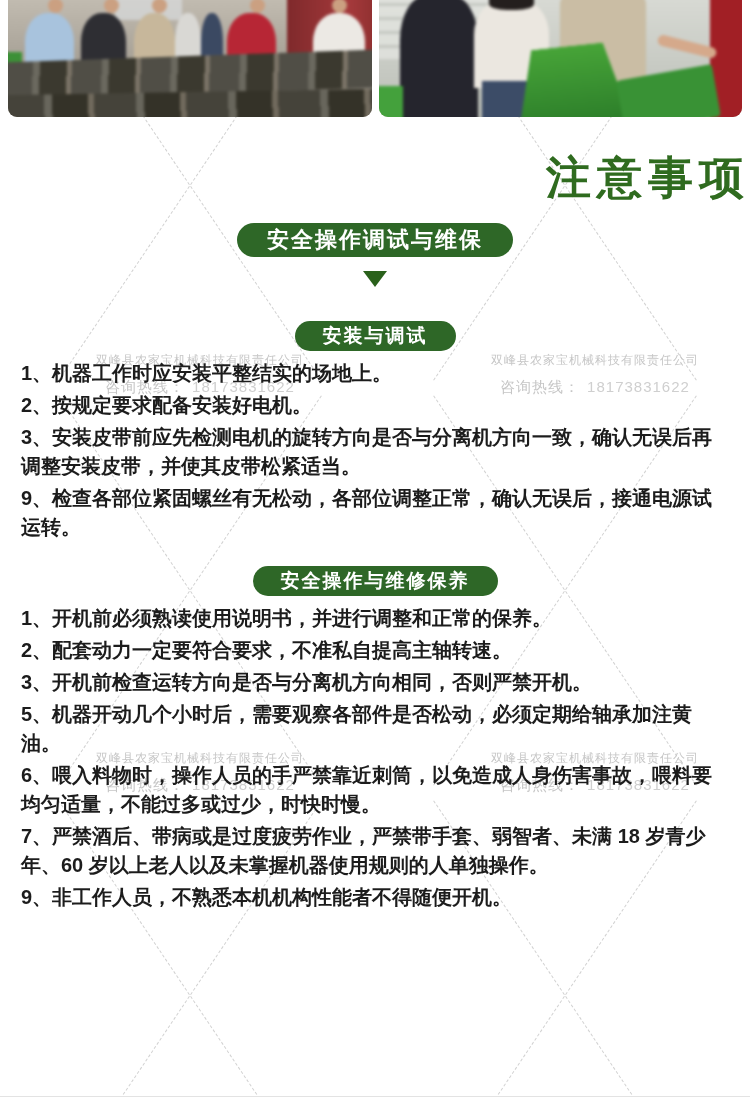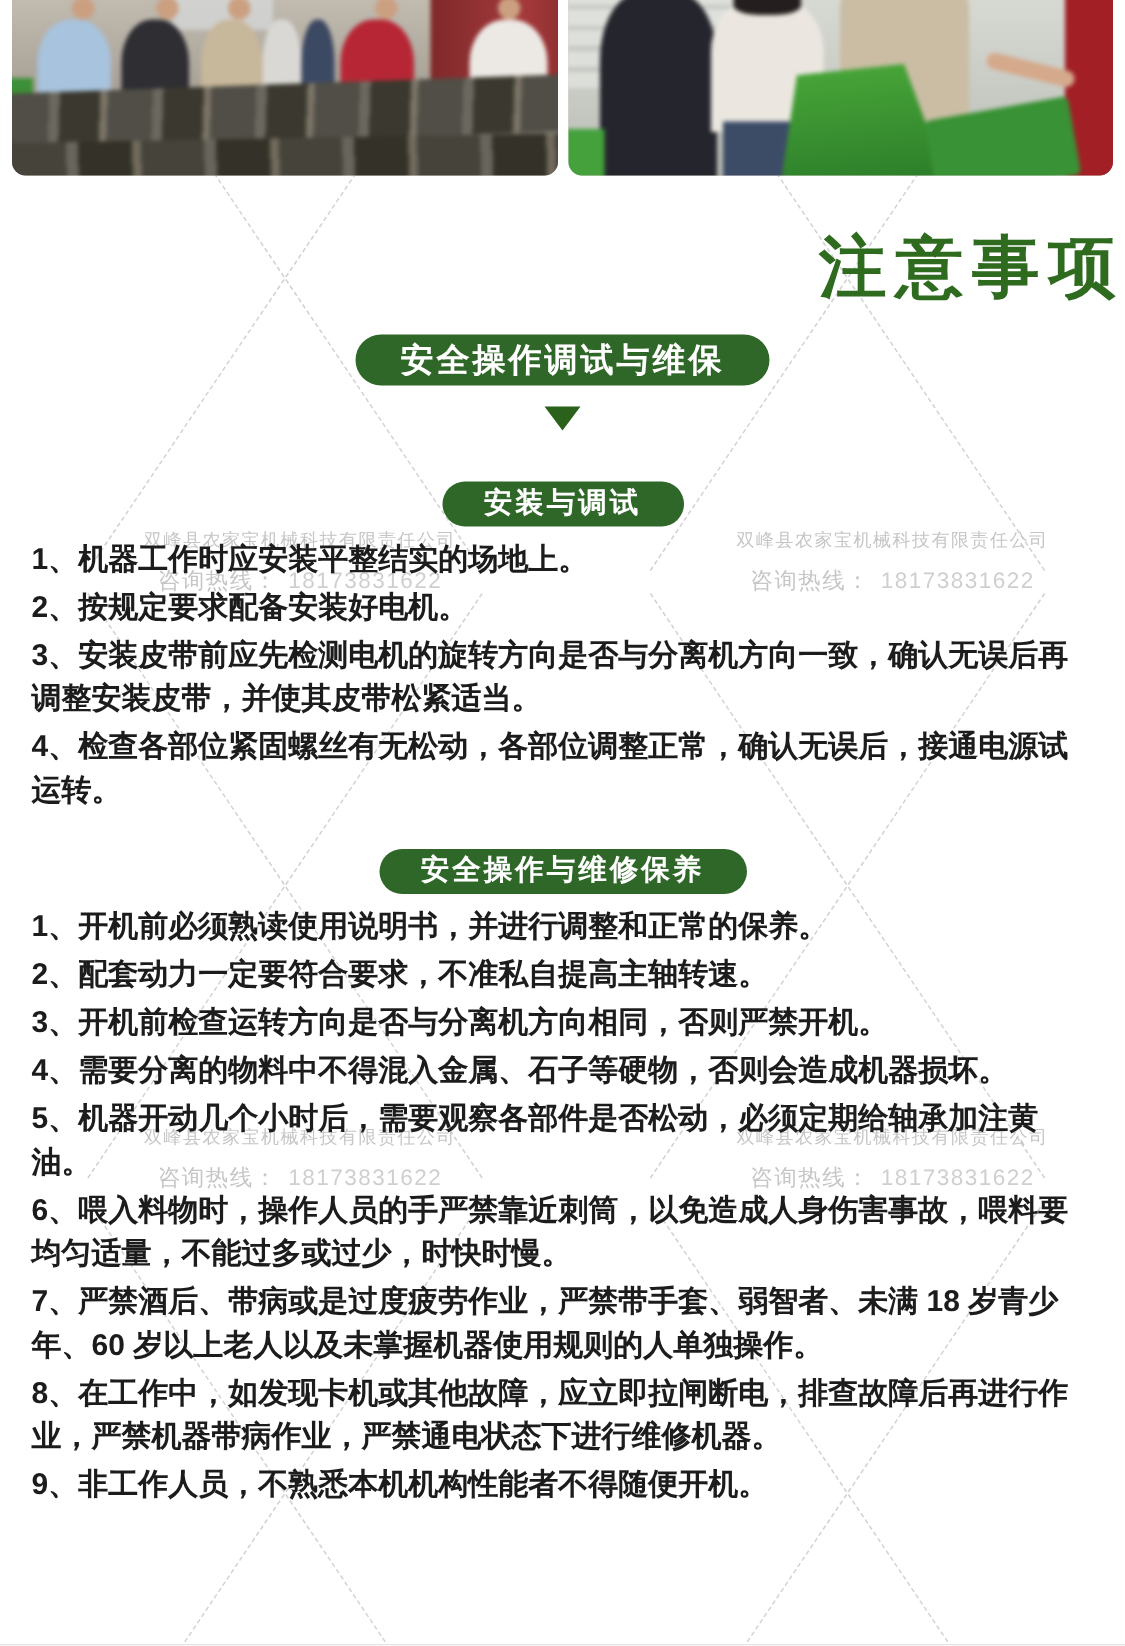--- a/index.html
+++ b/index.html
@@ -245,31 +245,29 @@
   <div class="badge badge-lg">安全操作调试与维保</div>
   <div class="tri"></div>
 
   <div class="content">
 
     <div class="badge badge-sm sec1-badge">安装与调试</div>
     <div class="list">
       <p class="item">1、机器工作时应安装平整结实的场地上。</p>
       <p class="item">2、按规定要求配备安装好电机。</p>
       <p class="item">3、安装皮带前应先检测电机的旋转方向是否与分离机方向一致，确认无误后再调整安装皮带，并使其皮带松紧适当。</p>
-      <p class="item">4、检查各部位紧固螺丝有无松动，各部位调整正常，确认无误后，接通电源试运转。</p>
+      <p class="item">9、检查各部位紧固螺丝有无松动，各部位调整正常，确认无误后，接通电源试运转。</p>
     </div>
 
     <div class="badge badge-sm sec2-badge">安全操作与维修保养</div>
     <div class="list">
       <p class="item">1、开机前必须熟读使用说明书，并进行调整和正常的保养。</p>
       <p class="item">2、配套动力一定要符合要求，不准私自提高主轴转速。</p>
       <p class="item">3、开机前检查运转方向是否与分离机方向相同，否则严禁开机。</p>
-      <p class="item">4、需要分离的物料中不得混入金属、石子等硬物，否则会造成机器损坏。</p>
       <p class="item">5、机器开动几个小时后，需要观察各部件是否松动，必须定期给轴承加注黄油。</p>
       <p class="item">6、喂入料物时，操作人员的手严禁靠近刺筒，以免造成人身伤害事故，喂料要均匀适量，不能过多或过少，时快时慢。</p>
       <p class="item">7、严禁酒后、带病或是过度疲劳作业，严禁带手套、弱智者、未满 18 岁青少年、60 岁以上老人以及未掌握机器使用规则的人单独操作。</p>
-      <p class="item">8、在工作中，如发现卡机或其他故障，应立即拉闸断电，排查故障后再进行作业，严禁机器带病作业，严禁通电状态下进行维修机器。</p>
       <p class="item">9、非工作人员，不熟悉本机机构性能者不得随便开机。</p>
 
     </div>
   </div>
 
 </div>
 
 </body></html>

